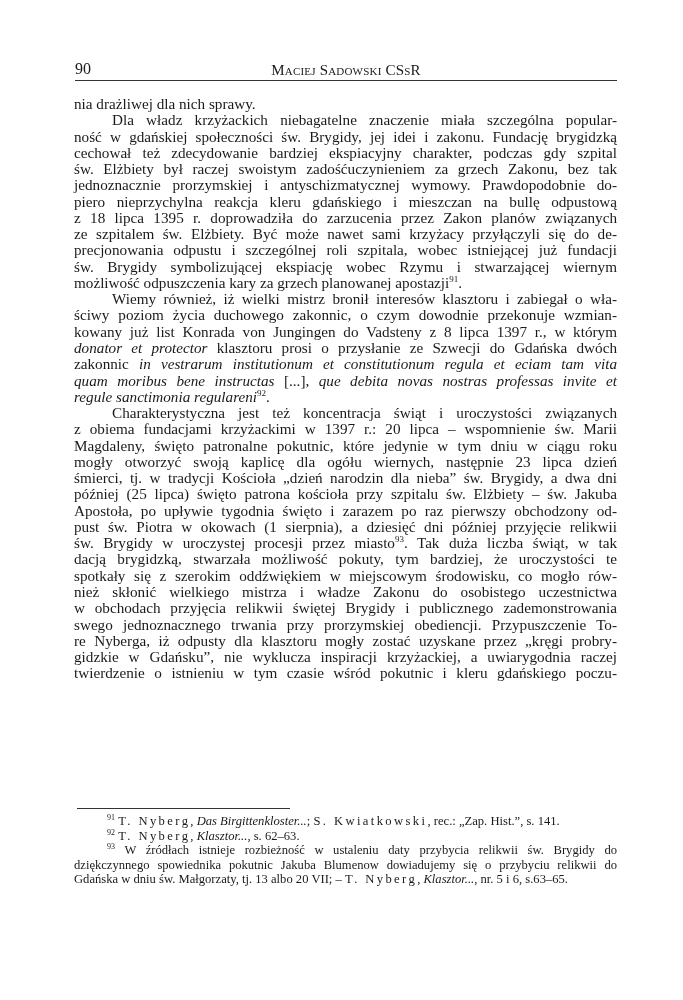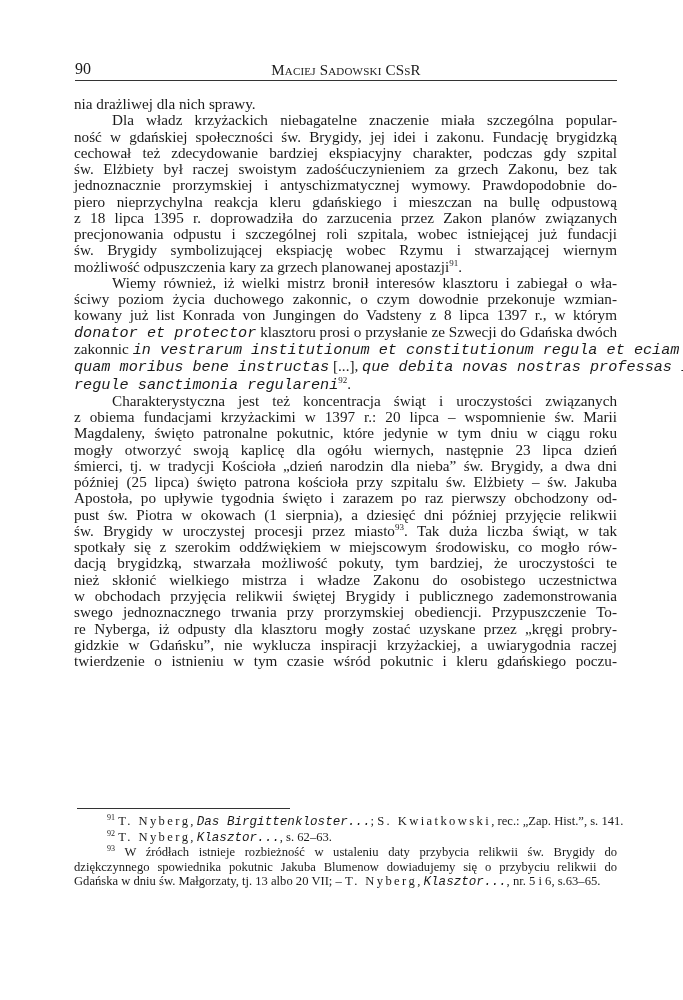--- a/index.html
+++ b/index.html
@@ -9,21 +9,21 @@
   .header { position: absolute; left: 75px; top: 48px; width: 542px; height: 20px;
             border-bottom: 1px solid #333; }
   .page-num { position: absolute; left: 0; top: 0; font-size: 16px; line-height: 18px; }
   .running-head { position: absolute; left: 0; right: 0; top: 2px; text-align: center;
                   font-size: 15px; line-height: 16px; font-variant: small-caps; letter-spacing: 0.2px; }
   .body-text { position: absolute; left: 74px; top: 84px; width: 543px;
                font-size: 15.2px; line-height: 16.27px; text-align: justify; }
   .line { display: block; text-align: justify; text-align-last: justify; white-space: nowrap; }
   .line.last { text-align-last: left; }
   .line.ind { padding-left: 38px; }
-  i { font-style: italic; font-family: Liberation Mono, monospace; }
+  i { font-style: italic; }
   sup { font-size: 9px; vertical-align: 6px; line-height: 0; }
   .fn-rule { position: absolute; left: 77px; top: 796px; width: 213px; height: 0;
              border-top: 1px solid #333; }
   .footnotes { position: absolute; left: 74px; top: 802px; width: 543px;
                font-size: 12.6px; line-height: 14.6px; }
   .fn { display: block; white-space: nowrap; text-align: justify; text-align-last: justify; }
   .fn.last { text-align-last: left; }
   .fn.ind { padding-left: 33px; }
   .fn sup { font-size: 8px; vertical-align: 5px; }
   .spaced { letter-spacing: 2.4px; }
@@ -40,41 +40,42 @@
 
   <div class="body-text">
     <span class="line last">nia drażliwej dla nich sprawy.</span>
     <span class="line ind">Dla władz krzyżackich niebagatelne znaczenie miała szczególna popular-</span>
     <span class="line">ność w gdańskiej społeczności św. Brygidy, jej idei i zakonu. Fundację brygidzką</span>
     <span class="line">cechował też zdecydowanie bardziej ekspiacyjny charakter, podczas gdy szpital</span>
     <span class="line">św. Elżbiety był raczej swoistym zadośćuczynieniem za grzech Zakonu, bez tak</span>
     <span class="line">jednoznacznie prorzymskiej i antyschizmatycznej wymowy. Prawdopodobnie do-</span>
     <span class="line">piero nieprzychylna reakcja kleru gdańskiego i mieszczan na bullę odpustową</span>
     <span class="line">z 18 lipca 1395 r. doprowadziła do zarzucenia przez Zakon planów związanych</span>
+    <span class="line">ze szpitalem św. Elżbiety. Być może nawet sami krzyżacy przyłączyli się do de-</span>
     <span class="line">precjonowania odpustu i szczególnej roli szpitala, wobec istniejącej już fundacji</span>
     <span class="line">św. Brygidy symbolizującej ekspiację wobec Rzymu i stwarzającej wiernym</span>
     <span class="line last"><span>możliwość odpuszczenia kary za grzech planowanej apostazji</span><sup>91</sup><span>.</span></span>
     <span class="line ind">Wiemy również, iż wielki mistrz bronił interesów klasztoru i zabiegał o wła-</span>
     <span class="line">ściwy poziom życia duchowego zakonnic, o czym dowodnie przekonuje wzmian-</span>
     <span class="line">kowany już list Konrada von Jungingen do Vadsteny z 8 lipca 1397 r., w którym</span>
     <span class="line"><i>donator et protector</i> <span>klasztoru prosi o przysłanie ze Szwecji do Gdańska dwóch</span></span>
     <span class="line"><span>zakonnic</span> <i>in vestrarum institutionum et constitutionum regula et eciam tam vita</i></span>
     <span class="line"><i>quam moribus bene instructas</i> <span>[...],</span> <i>que debita novas nostras professas invite et</i></span>
     <span class="line last"><i>regule sanctimonia regulareni</i><sup>92</sup><span>.</span></span>
     <span class="line ind">Charakterystyczna jest też koncentracja świąt i uroczystości związanych</span>
     <span class="line">z obiema fundacjami krzyżackimi w 1397 r.: 20 lipca – wspomnienie św. Marii</span>
     <span class="line">Magdaleny, święto patronalne pokutnic, które jedynie w tym dniu w ciągu roku</span>
     <span class="line">mogły otworzyć swoją kaplicę dla ogółu wiernych, następnie 23 lipca dzień</span>
     <span class="line">śmierci, tj. w tradycji Kościoła „dzień narodzin dla nieba” św. Brygidy, a dwa dni</span>
     <span class="line">później (25 lipca) święto patrona kościoła przy szpitalu św. Elżbiety – św. Jakuba</span>
     <span class="line">Apostoła, po upływie tygodnia święto i zarazem po raz pierwszy obchodzony od-</span>
     <span class="line">pust św. Piotra w okowach (1 sierpnia), a dziesięć dni później przyjęcie relikwii</span>
     <span class="line"><span>św. Brygidy w uroczystej procesji przez miasto</span><sup>93</sup><span>. Tak duża liczba świąt, w tak</span></span>
+    <span class="line">dacją brygidzką, stwarzała możliwość pokuty, tym bardziej, że uroczystości te</span>
     <span class="line">spotkały się z szerokim oddźwiękiem w miejscowym środowisku, co mogło rów-</span>
-    <span class="line">dacją brygidzką, stwarzała możliwość pokuty, tym bardziej, że uroczystości te</span>
     <span class="line">nież skłonić wielkiego mistrza i władze Zakonu do osobistego uczestnictwa</span>
     <span class="line">w obchodach przyjęcia relikwii świętej Brygidy i publicznego zademonstrowania</span>
     <span class="line">swego jednoznacznego trwania przy prorzymskiej obediencji. Przypuszczenie To-</span>
     <span class="line">re Nyberga, iż odpusty dla klasztoru mogły zostać uzyskane przez „kręgi probry-</span>
     <span class="line">gidzkie w Gdańsku”, nie wyklucza inspiracji krzyżackiej, a uwiarygodnia raczej</span>
     <span class="line">twierdzenie o istnieniu w tym czasie wśród pokutnic i kleru gdańskiego poczu-</span>
   </div>
 
   <div class="fn-rule"></div>
 

